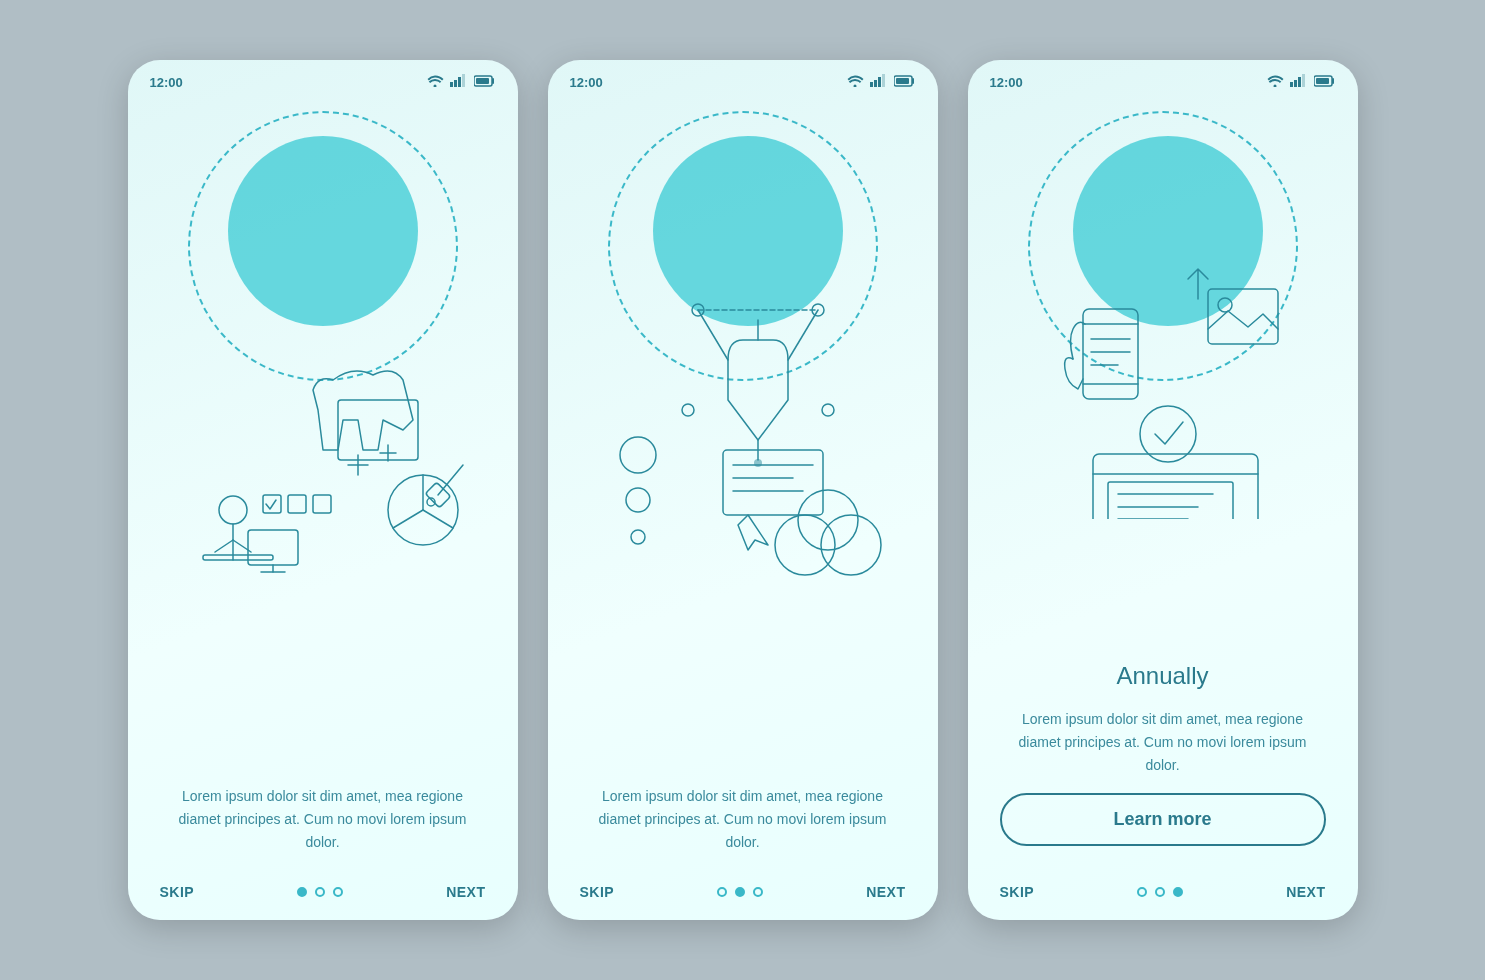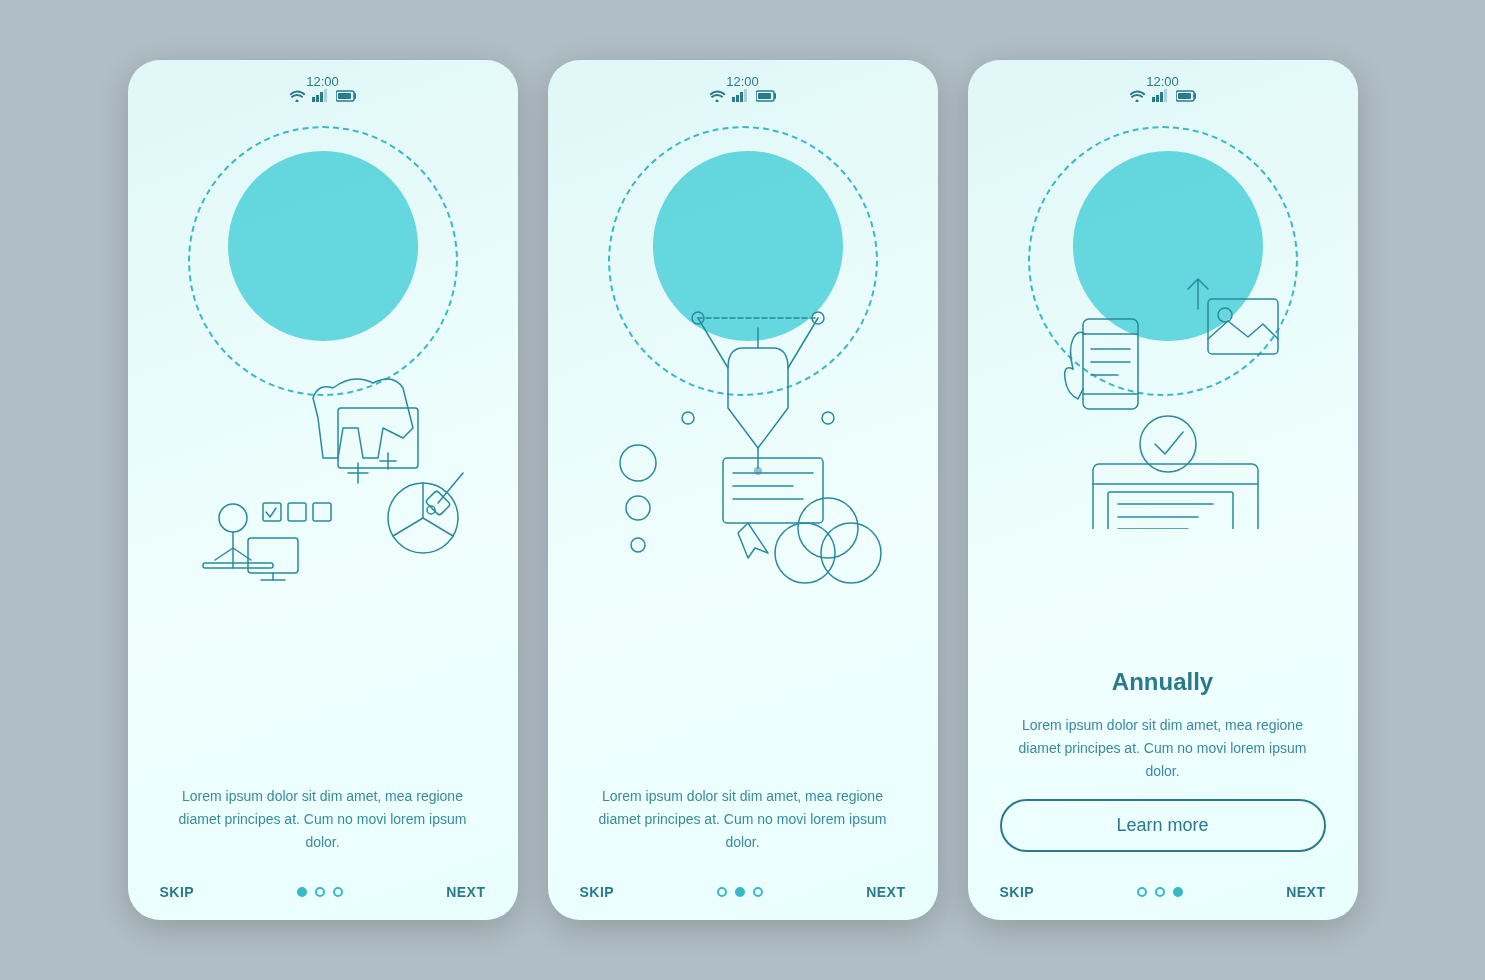--- a/index.html
+++ b/index.html
@@ -35,22 +35,21 @@
     }
 
     
     .status-bar {
       display: flex;
       justify-content: space-between;
       align-items: center;
       padding: 14px 22px 6px;
       font-size: 13px;
       color: #2a7a8c;
-      font-weight: 400;
-      flex-direction: column;
+      font-weight: 700;
     }
 
     .status-icons {
       display: flex;
       align-items: center;
       gap: 6px;
     }
 
     .wifi-icon, .signal-icon, .battery-icon {
       display: inline-block;
@@ -92,21 +91,21 @@
       height: 280px;
     }
 
     
     .content-area {
       padding: 10px 32px 0;
     }
 
     .screen-title {
       font-size: 24px;
-      font-weight: 700;
+      font-weight: 400;
       color: #2a7a8c;
       text-align: center;
       margin-bottom: 18px;
     }
 
     .screen-description {
       font-size: 14px;
       color: #3a8a9c;
       line-height: 1.65;
       text-align: center;
@@ -115,24 +114,24 @@
 
     .learn-more-btn {
       display: block;
       width: 100%;
       padding: 14px 0;
       border: 2px solid #2a7a8c;
       border-radius: 30px;
       background: transparent;
       color: #2a7a8c;
       font-size: 18px;
-      font-weight: 400;
+      font-weight: 700;
       text-align: center;
       cursor: pointer;
-      margin-bottom: 18px;
+      margin-bottom: 24px;
     }
 
     
     .nav-bar {
       display: flex;
       align-items: center;
       justify-content: space-between;
       padding: 14px 32px 20px;
     }
 

